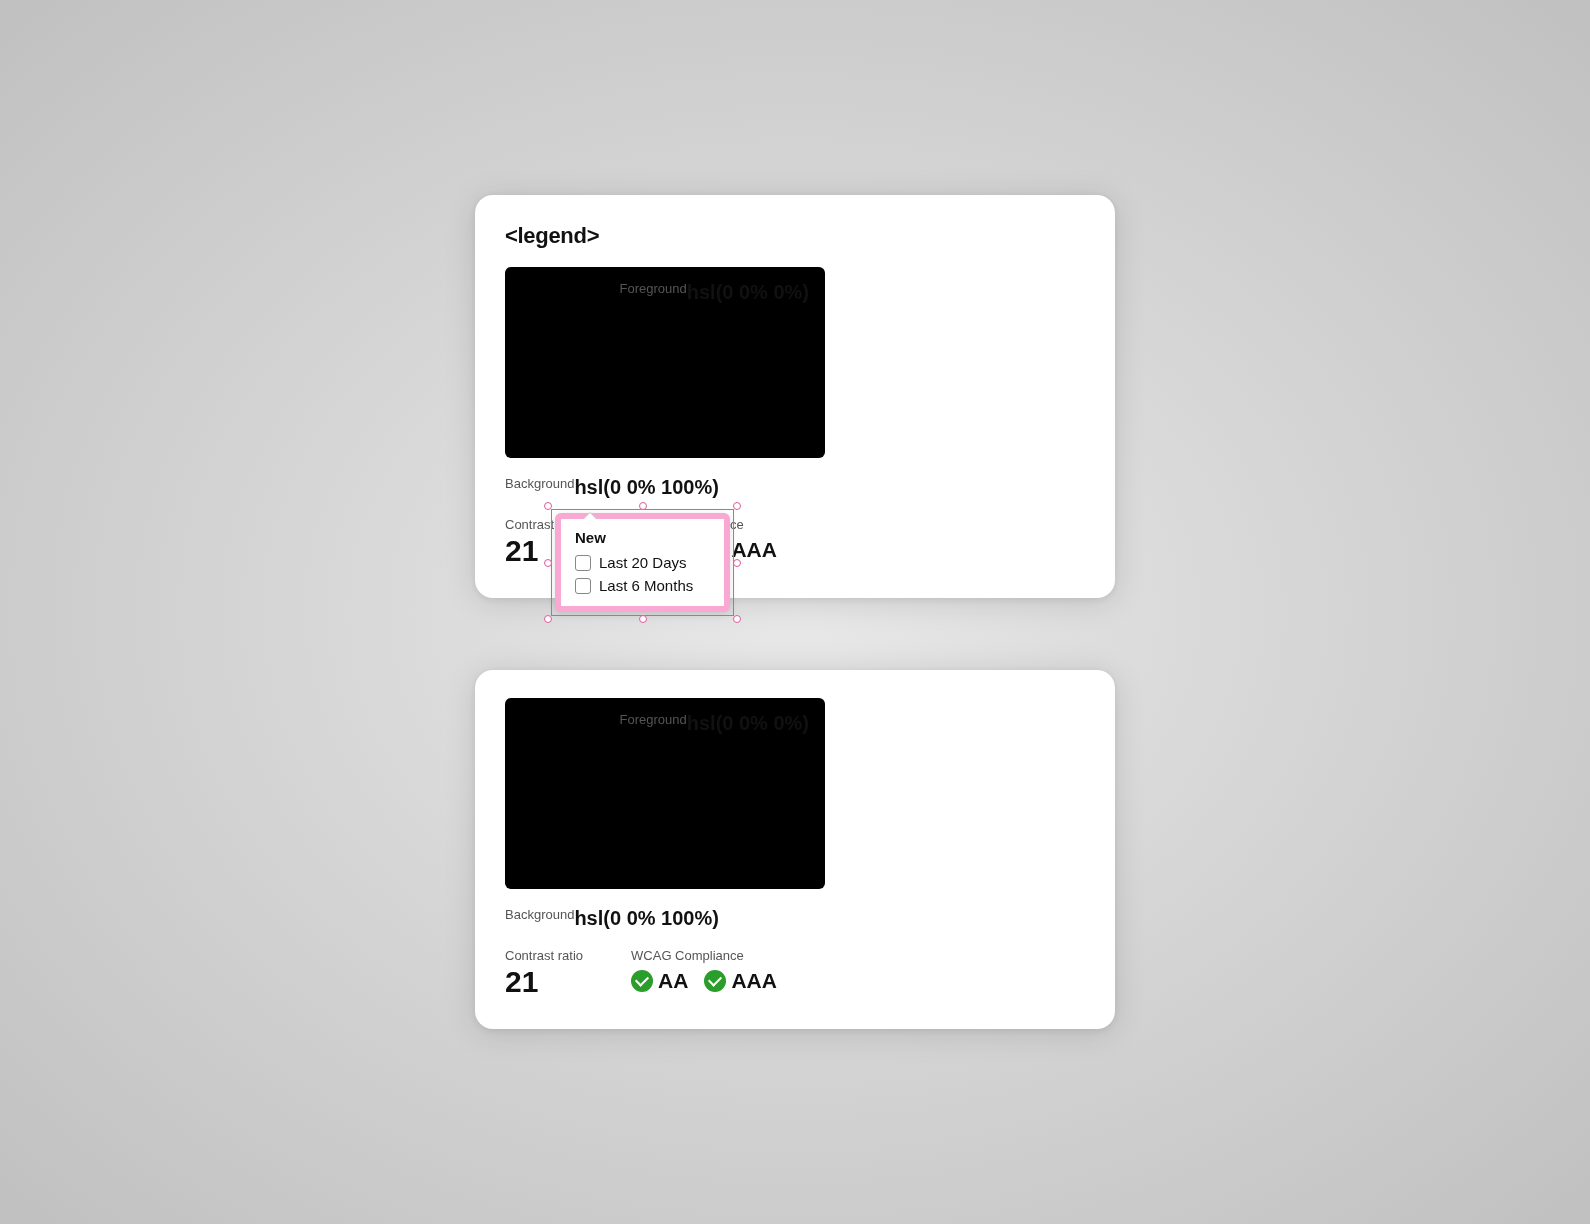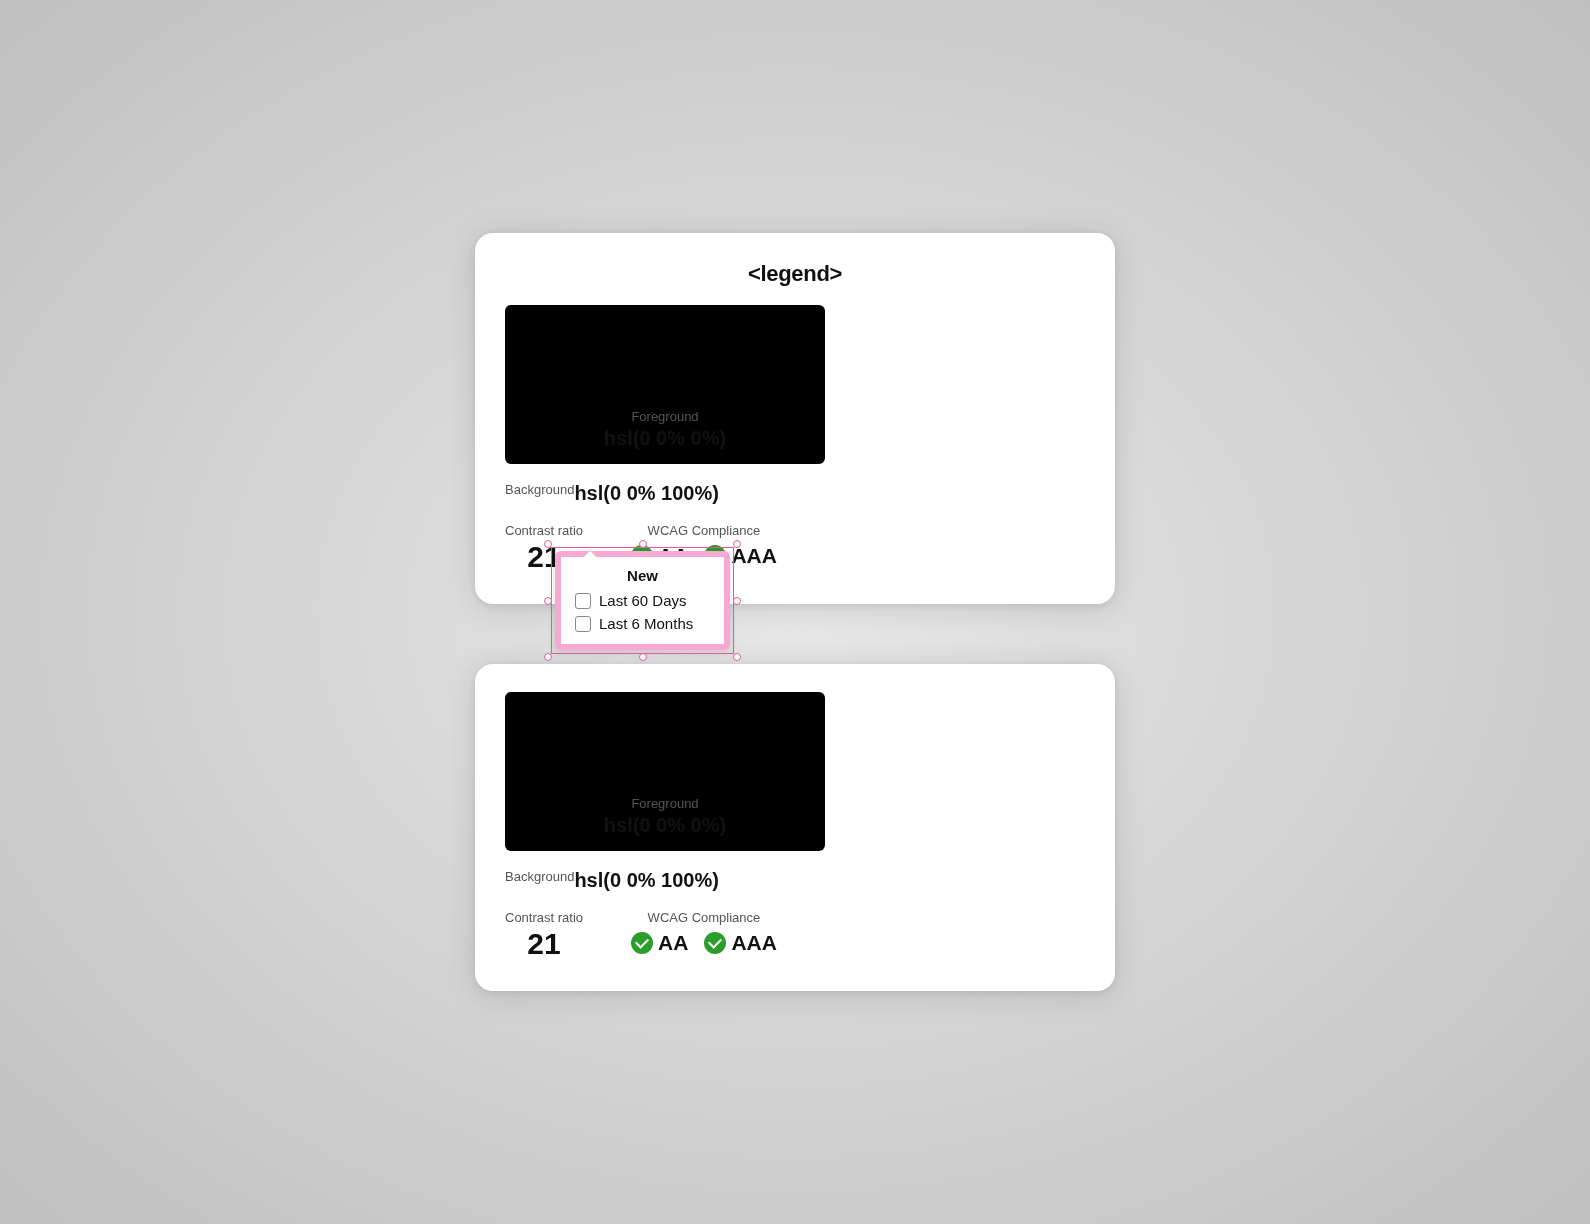--- a/index.html
+++ b/index.html
@@ -14,49 +14,47 @@
       align-items: center;
       justify-content: center;
       font-family: -apple-system, BlinkMacSystemFont, 'Helvetica Neue', Arial, sans-serif;
       position: relative;
     }
 
     .cards-wrapper {
       display: flex;
       flex-direction: column;
       align-items: center;
-      gap: 0;
-      position: relative;
-      text-align: center;
+      gap: 6px;
+      position: relative;
     }
 
     .card {
       background: #fff;
       border-radius: 18px;
       box-shadow: 0 4px 32px rgba(0,0,0,0.13), 0 1.5px 6px rgba(0,0,0,0.07);
       width: 640px;
       padding: 28px 30px 30px 30px;
     }
 
     .card-title {
       font-size: 22px;
       font-weight: 700;
       color: #111;
       margin-bottom: 18px;
       letter-spacing: -0.3px;
     }
 
     .color-preview {
       width: 320px;
-      height: 159px;
+      height: 191px;
       background: #000;
       border-radius: 6px;
       position: relative;
       display: flex;
-      flex-direction: column;
       justify-content: flex-end;
       padding: 14px 16px 14px 16px;
       margin-bottom: 18px;
     }
 
     .color-info-row {
       display: flex;
       gap: 60px;
       align-items: flex-start;
       margin-bottom: 0;
@@ -307,21 +305,21 @@
         <div class="handle mr"></div>
         <div class="handle bl"></div>
         <div class="handle bm"></div>
         <div class="handle br"></div>
       </div>
 
       <div class="dropdown-popup">
         <div class="dropdown-title">New</div>
         <div class="checkbox-item">
           <div class="checkbox-box"></div>
-          <span>Last 60 Days</span>
+          <span>Last 20 Days</span>
         </div>
         <div class="checkbox-item">
           <div class="checkbox-box"></div>
           <span>Last 6 Months</span>
         </div>
       </div>
     </div>
   </div>
 
   <div class="card-gap"></div>

